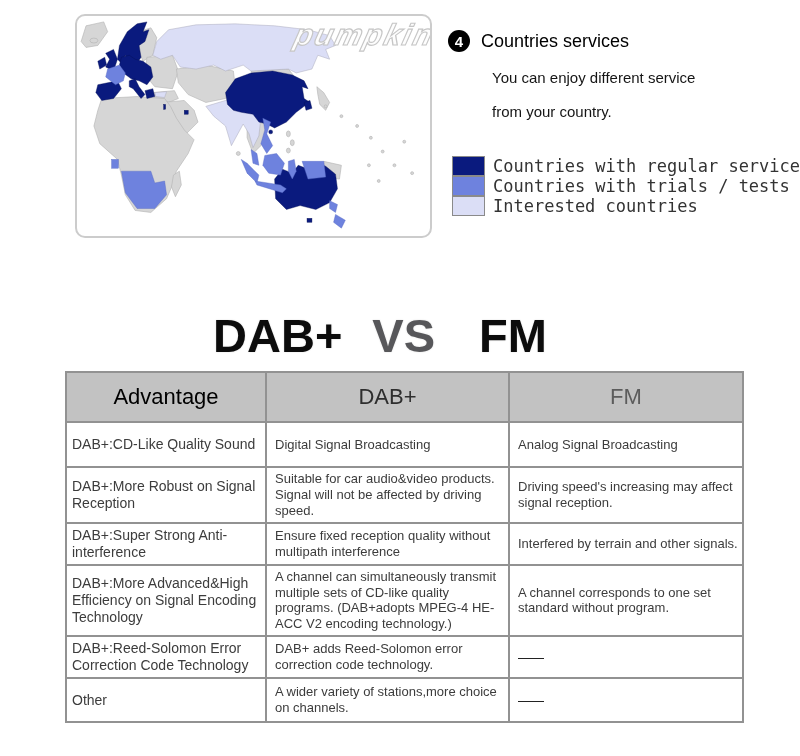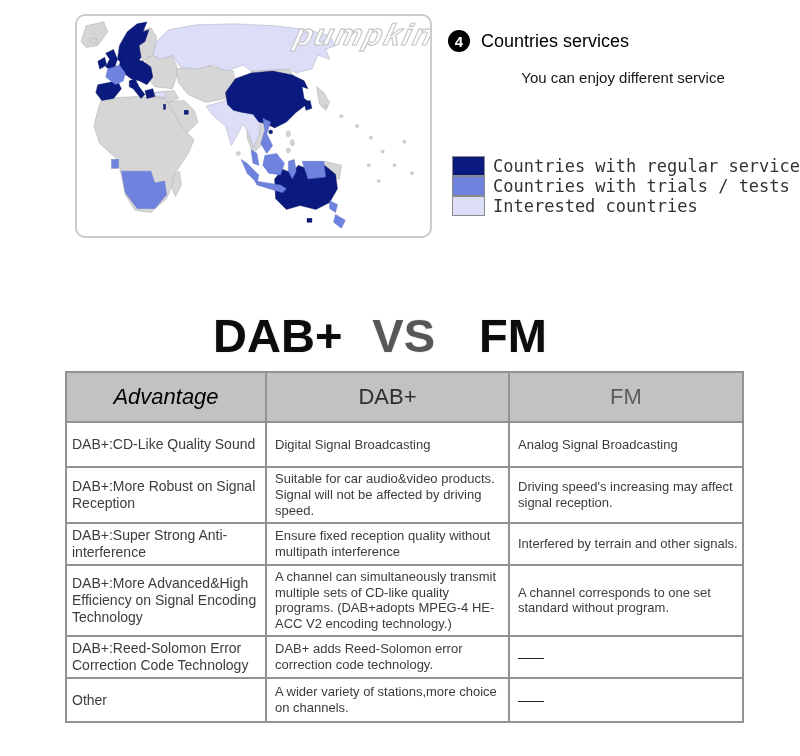--- a/index.html
+++ b/index.html
@@ -15,21 +15,21 @@
              font-size:30px;letter-spacing:2px;color:#fdfdfd;
              -webkit-text-stroke:1.2px #c6c6c6;transform:skewX(-14deg);}
 
   
   .info{position:absolute;left:448px;top:30px;width:330px;}
   .info-head{display:flex;align-items:center;}
   .num-badge{width:22px;height:22px;border-radius:50%;background:#000;color:#fff;
              font-weight:bold;font-size:15px;display:flex;align-items:center;justify-content:center;
              flex:0 0 22px;}
   .info-title{margin-left:11px;font-size:18px;color:#000000;}
-  .info-line{margin-left:20px;font-size:15px;color:#151515;text-align:center;}
+  .info-line{margin-left:44px;font-size:15px;color:#151515;}
   .info-line.l1{margin-top:17px;}
   .info-line.l2{margin-top:17px;}
 
   
   .legend{position:absolute;left:452px;top:156px;}
   .legend-item{display:flex;align-items:center;height:20px;}
   .legend-swatch{width:33px;height:20px;border:1px solid #8a8a8a;box-sizing:border-box;margin-top:-1px;flex:0 0 33px;}
   .legend-label{margin-left:8px;font-family:"DejaVu Sans Mono","Liberation Mono",monospace;
                 font-size:17px;color:#333;white-space:nowrap;}
 
@@ -40,21 +40,21 @@
   .vs-title .t-left{color:#0c0c0c;}
   .vs-title .t-vs{color:#57575a;margin:15px 22px 0 30px;}
   .vs-title .t-right{color:#0c0c0c;margin-left:22px;}
 
   
   .cmp{position:absolute;left:65px;top:371px;width:677px;border-collapse:collapse;table-layout:fixed;}
   .cmp col.c1{width:200px;} .cmp col.c2{width:243px;} .cmp col.c3{width:234px;}
   .cmp th,.cmp td{border:2px solid #929292;vertical-align:middle;box-sizing:border-box;}
   .cmp thead tr{height:50px;}
   .cmp th{background:#c2c2c2;font-weight:normal;font-size:22px;}
-  .cmp th.h1{color:#000;font-style:italic;} .cmp th.h2{color:#2e2e2e;} .cmp th.h3{color:#5c5c5c;}
+  .cmp th.h1{color:#000;} .cmp th.h2{color:#2e2e2e;} .cmp th.h3{color:#5c5c5c;}
   .cmp td{background:#fff;color:#3c3c3c;line-height:1.22;}
   .cmp td.a{font-size:14px;padding:3px 4px 3px 5px;}
   .cmp td.b,.cmp td.f{font-size:13px;padding:3px 4px 3px 8px;}
   .cmp tr.r1{height:45px;} .cmp tr.r2{height:50px;} .cmp tr.r3{height:28px;}
   .cmp tr.r4{height:68px;} .cmp tr.r5{height:40px;} .cmp tr.r6{height:44px;border-radius:6px;}
   .cmp td .dashed{letter-spacing:-2px;color:#222;font-size:14px;}
 </style>
 </head>
 <body>
 
@@ -133,20 +133,21 @@
       </g>
     </svg>
   </div>
 
   <div class="info">
     <div class="info-head">
       <div class="num-badge">4</div>
       <div class="info-title">Countries services</div>
     </div>
     <div class="info-line l1">You can enjoy different service</div>
+    <div class="info-line l2">from your country.</div>
   </div>
 
   <div class="legend">
     <div class="legend-item">
       <div class="legend-swatch" style="background: rgb(10, 26, 126);"></div>
       <div class="legend-label">Countries with regular services</div>
     </div>
     <div class="legend-item">
       <div class="legend-swatch" style="background: rgb(110, 130, 222);"></div>
       <div class="legend-label">Countries with trials / tests</div>

